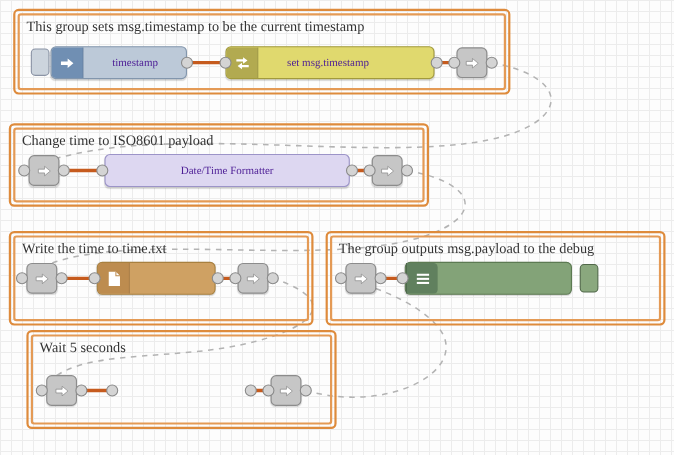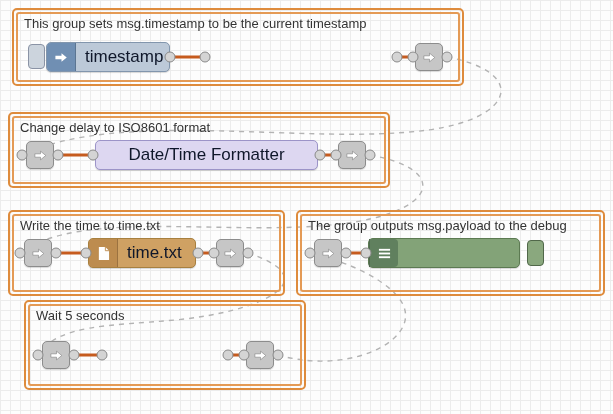--- a/index.html
+++ b/index.html
@@ -1,18 +1,18 @@
 <!DOCTYPE html>
 <html><head>
 <meta charset="utf-8">
 <style>
   html,body{margin:0;padding:0;background:#fff;}
   .canvas{
     position:relative;width:613px;height:414px;overflow:hidden;
-    font-family:Liberation Sans, sans-serif;
+    font-family:Liberation Serif, serif;
     background-color:#fdfdfd;
     background-image:
       linear-gradient(#ececec 1px, transparent 1px),
       linear-gradient(90deg,#ececec 1px, transparent 1px);
     background-size:10px 10px;
   }
   svg.layer{position:absolute;left:0;top:0;}
   #wires{z-index:1;}
   #ports-layer{z-index:5;pointer-events:none;}
   .group{
@@ -26,21 +26,21 @@
   .group-label{
     position:absolute;top:6px;left:10px;font-size:13px;color:#333;
     white-space:nowrap;z-index:3;
   }
   .node{
     position:absolute;z-index:3;height:30px;border-radius:5px;
     display:flex;align-items:center;box-sizing:border-box;
     border:1px solid #888;box-shadow:0 1px 1px rgba(0,0,0,0.15);
   }
   .node-label{
-    font-size:17px;color:#0f172a;padding:0 9px;white-space:nowrap;flex:1;
+    font-size:10px;color:#4c1d95;padding:0 26px;white-space:nowrap;flex:1;
   }
   .icon-box{
     width:28px;height:28px;display:flex;align-items:center;justify-content:center;
     flex:0 0 28px;
   }
   .icon-left{border-right:1px solid rgba(0,0,0,0.18);border-radius:4px 0 0 4px;}
   .icon-right{border-left:1px solid rgba(0,0,0,0.18);border-radius:0 4px 4px 0;}
   .link-node{
     position:absolute;z-index:3;width:28px;height:28px;border-radius:5px;
     background:#c6c6c6;border:1px solid #8c8c8c;box-sizing:border-box;
@@ -78,41 +78,50 @@
     <path d="M198,253 L214,253" stroke="#c65b1e" stroke-width="3" stroke-linecap="round"></path>
     <path d="M346,253 L366,253" stroke="#c65b1e" stroke-width="3" stroke-linecap="round"></path>
     <path d="M74,355 L102,355" stroke="#c65b1e" stroke-width="3" stroke-linecap="round"></path>
     <path d="M228,355 L244,355" stroke="#c65b1e" stroke-width="3" stroke-linecap="round"></path>
   </svg>
 
   <div class="group" style="left:12px;top:8px;width:452px;height:78px">
     <div class="group-label">This group sets msg.timestamp to be the current timestamp</div>
   </div>
   <div class="group" style="left:8px;top:112px;width:382px;height:76px">
-    <div class="group-label">Change delay to ISO8601 format</div>
+    <div class="group-label">Change time to ISO8601 payload</div>
   </div>
   <div class="group" style="left:8px;top:210px;width:277px;height:86px">
     <div class="group-label">Write the time to time.txt</div>
   </div>
   <div class="group" style="left:296px;top:210px;width:309px;height:86px">
     <div class="group-label">The group outputs msg.payload to the debug</div>
   </div>
   <div class="group" style="left:24px;top:300px;width:282px;height:90px">
     <div class="group-label">Wait 5 seconds</div>
   </div>
 
   <div class="inject-button" style="left:28px;top:44px"></div>
   <div class="node" style="left:46px;top:42px;width:124px;background:#bcc9d8;border-color:#8296ad">
     <div class="icon-box icon-left" style="background:#708fb3">
       <svg width="15" height="15" viewBox="0 0 16 16">
           <path d="M1.5 6.2h6.5V3.4L13.6 8 8 12.6V9.8H1.5z" fill="#fff"></path>
         </svg>
     </div>
     <div class="node-label">timestamp</div>
   </div>
+  <div class="node" style="left:205px;top:42px;width:190px;background:#e0d96e;border-color:#a29a3c">
+    <div class="icon-box icon-left" style="background:#b2aa50">
+      <svg width="15" height="15" viewBox="0 0 16 16">
+        <path d="M2 4.2h6.5V2.2L12.8 5.3 8.5 8.4V6.4H2z" fill="#fff"></path>
+        <path d="M14 11.8H7.5v2L3.2 10.7l4.3-3.1v2H14z" fill="#fff"></path>
+      </svg>
+    </div>
+    <div class="node-label">set msg.timestamp</div>
+  </div>
   <div class="link-node" style="left:415px;top:43px">
     <svg width="15" height="15" viewBox="0 0 16 16">
         <path d="M2 6.2h6V3.4L13.6 8 8 12.6V9.8H2z" fill="#fff" stroke="#7a7a7a" stroke-width="0.6"></path>
       </svg>
   </div>
 
   <div class="link-node" style="left:26px;top:141px">
     <svg width="15" height="15" viewBox="0 0 16 16">
         <path d="M2 6.2h6V3.4L13.6 8 8 12.6V9.8H2z" fill="#fff" stroke="#7a7a7a" stroke-width="0.6"></path>
       </svg>
@@ -131,21 +140,20 @@
         <path d="M2 6.2h6V3.4L13.6 8 8 12.6V9.8H2z" fill="#fff" stroke="#7a7a7a" stroke-width="0.6"></path>
       </svg>
   </div>
   <div class="node" style="left:88px;top:238px;width:108px;background:#cfa163;border-color:#a8803f">
     <div class="icon-box icon-left" style="background:#bd8c4f">
       <svg width="13" height="15" viewBox="0 0 14 16">
           <path d="M2 1h7l4 4v10H2z" fill="#fff"></path>
           <path d="M9 1v4h4" fill="none" stroke="#bd8c4f" stroke-width="1"></path>
         </svg>
     </div>
-    <div class="node-label">time.txt</div>
   </div>
   <div class="link-node" style="left:216px;top:239px">
     <svg width="15" height="15" viewBox="0 0 16 16">
         <path d="M2 6.2h6V3.4L13.6 8 8 12.6V9.8H2z" fill="#fff" stroke="#7a7a7a" stroke-width="0.6"></path>
       </svg>
   </div>
 
   <div class="link-node" style="left:314px;top:239px">
     <svg width="15" height="15" viewBox="0 0 16 16">
         <path d="M2 6.2h6V3.4L13.6 8 8 12.6V9.8H2z" fill="#fff" stroke="#7a7a7a" stroke-width="0.6"></path>

